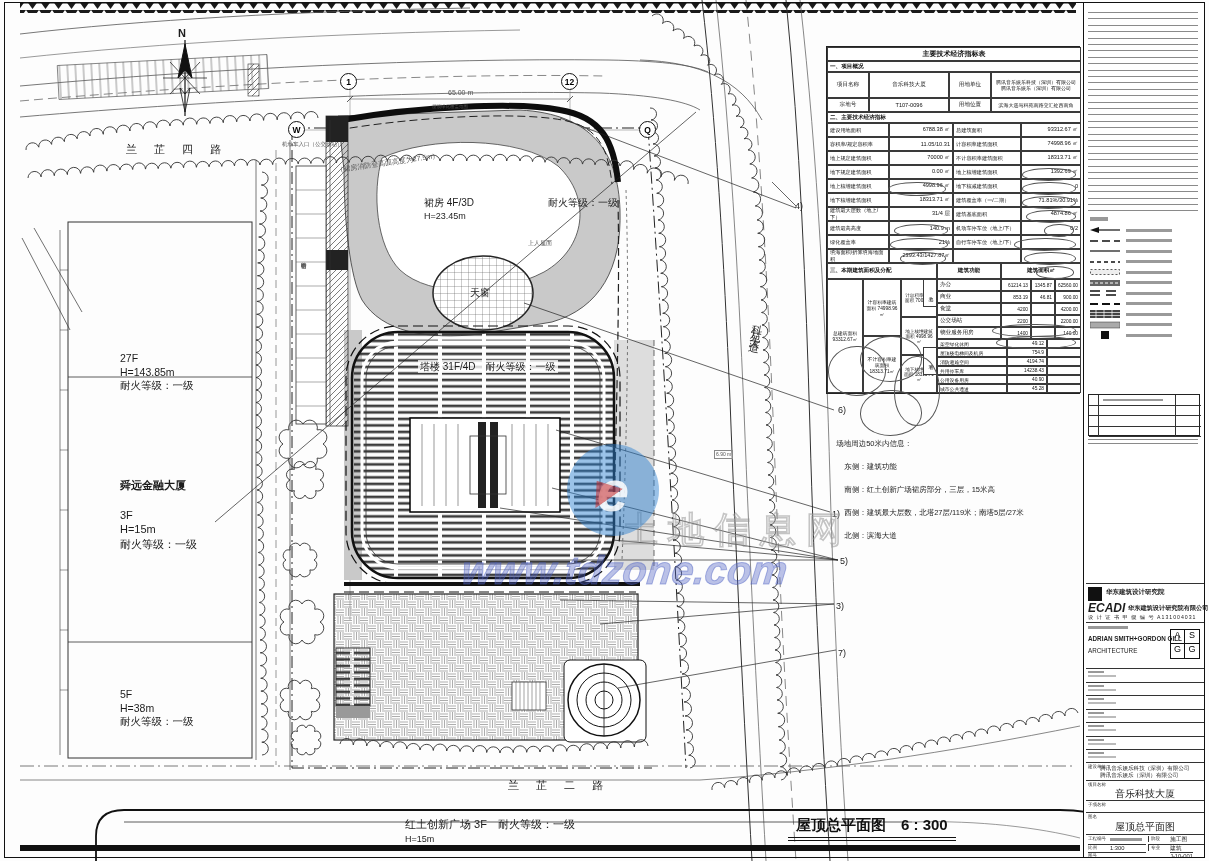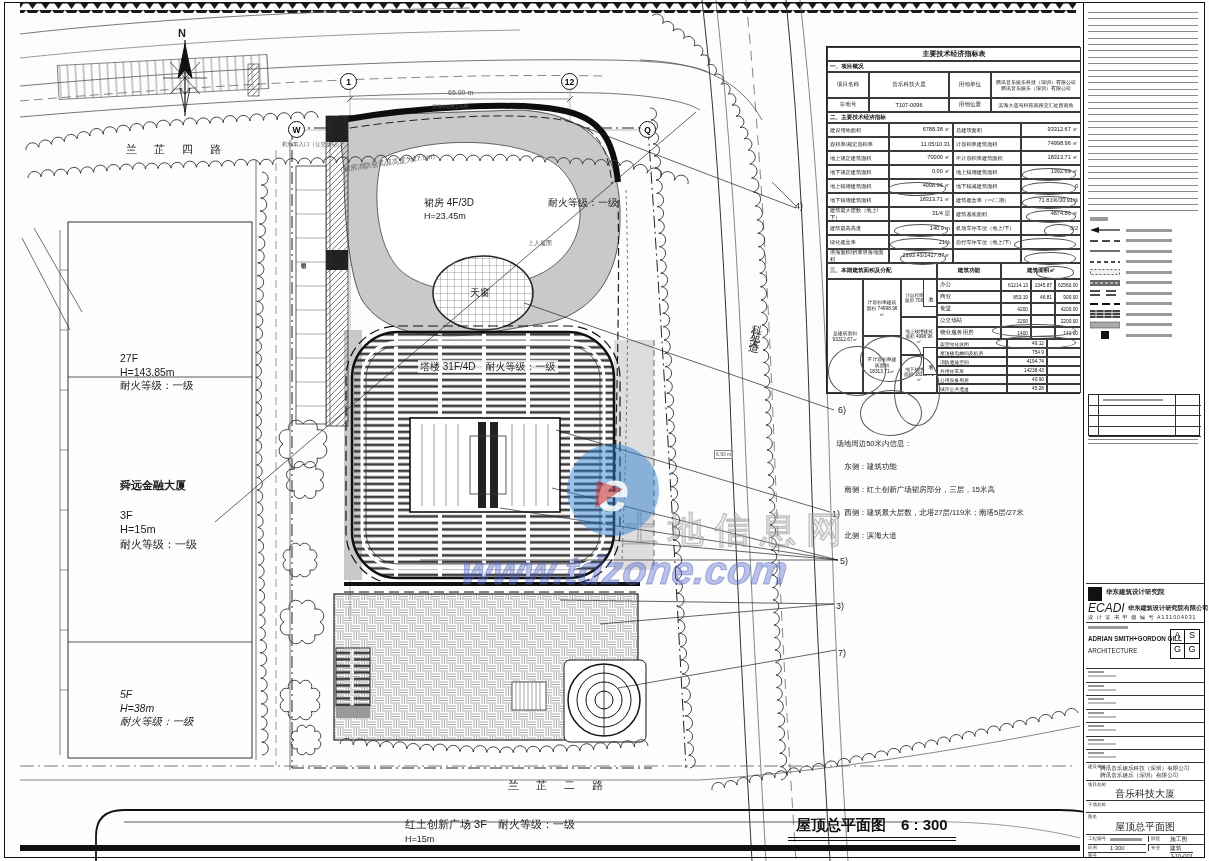--- a/index.html
+++ b/index.html
@@ -263,21 +263,21 @@
 </svg>
 
 <div class="lbl" style="left:178px;top:26px;font-size:11px;font-weight:bold;">N</div>
 <div class="lbl" style="left:126px;top:142px;font-size:11px;letter-spacing:7px;">兰 芷 四 路</div>
 <div class="lbl" style="left:750px;top:316px;font-size:11px;letter-spacing:6px;writing-mode:vertical-rl;transform:rotate(10deg);">科苑大道</div>
 <div class="lbl" style="left:508px;top:778px;font-size:11px;letter-spacing:7px;">兰 芷 二 路</div>
 
 <div class="lbl" style="left:120px;top:352px;font-size:10.5px;"><span>27F</span><br><span>H=143.85m</span><br><span>耐火等级：一级</span></div>
 <div class="lbl" style="left:120px;top:478px;font-size:11px;font-weight:bold;">舜远金融大厦</div>
 <div class="lbl" style="left:120px;top:508px;font-size:11px;"><span>3F</span><br><span>H=15m</span><br><span>耐火等级：一级</span></div>
-<div class="lbl" style="left:120px;top:688px;font-size:10.5px;font-style:italic;"><span>5F</span><br><span>H=38m</span><br><span>耐火等级：一级</span></div>
+<div class="lbl" style="left:120px;top:688px;font-size:10.5px;"><span>5F</span><br><span>H=38m</span><br><span>耐火等级：一级</span></div>
 <div class="lbl" style="left:405px;top:817px;font-size:11px;">红土创新广场 3F　耐火等级：一级</div>
 <div class="lbl" style="left:405px;top:834px;font-size:9px;">H=15m</div>
 
 <div class="lbl" style="left:424px;top:196px;font-size:10px;">裙房 4F/3D</div>
 <div class="lbl" style="left:548px;top:196px;font-size:10px;">耐火等级：一级</div>
 <div class="lbl" style="left:424px;top:211px;font-size:9px;">H=23.45m</div>
 <div class="lbl" style="left:418px;top:360px;font-size:10px;background:rgba(255,255,255,.8);padding:0 2px;">塔楼 31F/4D　耐火等级：一级</div>
 <div class="lbl" style="left:470px;top:286px;font-size:10px;">天窗</div>
 <div class="lbl gray" style="left:528px;top:240px;font-size:6px;">上人屋面</div>
 <div class="lbl gray" style="left:282px;top:141px;font-size:5.5px;">机动车入口（公交场站）</div>
@@ -482,21 +482,21 @@
         <div style="position: absolute; left: 0px; top: 31.5px; width: 112px; height: 10.5px; border-bottom: 0.5px solid rgb(51, 51, 51);">
           <span style="position:absolute;left:0;top:0;width:10px;height:100%;border-right:0.5px solid #333;"></span>
           <span style="position:absolute;right:0;top:0;width:26px;height:100%;border-left:0.5px solid #333;"></span>
         </div>
       </div>
   <div class="stripe" style="left:4px;top:437px;width:110px;height:8px;background-size:100% 4px;"></div>
 
   <div class="prow" style="top:581px;height:38px;">
     <div style="position:absolute;left:2px;top:3px;width:14px;height:14px;background:#111;"></div>
     <div class="lbl" style="left:20px;top:4px;font-size:6.5px;font-weight:bold;">华东建筑设计研究院</div>
-    <div class="lbl" style="left:2px;top:17px;font-size:12px;font-weight:normal;font-style:italic;">ECADI</div>
+    <div class="lbl" style="left:2px;top:17px;font-size:12px;font-weight:bold;font-style:italic;">ECADI</div>
     <div class="lbl" style="left:42px;top:20px;font-size:6.2px;font-weight:bold;">华东建筑设计研究院有限公司</div>
     <div class="lbl" style="left:2px;top:30px;font-size:5.2px;letter-spacing:1px;">设 计 证 书 甲 级 编 号 A131004031</div>
   </div>
 
   <div class="prow" style="top:620px;height:46px;">
     <div class="hbar" style="left:2px;top:3px;width:40px;height:2.5px;"></div>
     <div class="lbl" style="left:2px;top:12px;font-size:6.3px;font-weight:bold;">ADRIAN SMITH+GORDON GILL</div>
     <div class="lbl" style="left:2px;top:24px;font-size:6.3px;">ARCHITECTURE</div>
     <div style="position:absolute;right:4px;top:6px;width:30px;height:30px;border:0.8px solid #111;display:grid;grid-template-columns:1fr 1fr;grid-template-rows:1fr 1fr;">
       <span style="border-right:0.8px solid #111;border-bottom:0.8px solid #111;font-size:9px;text-align:center;">A</span>

